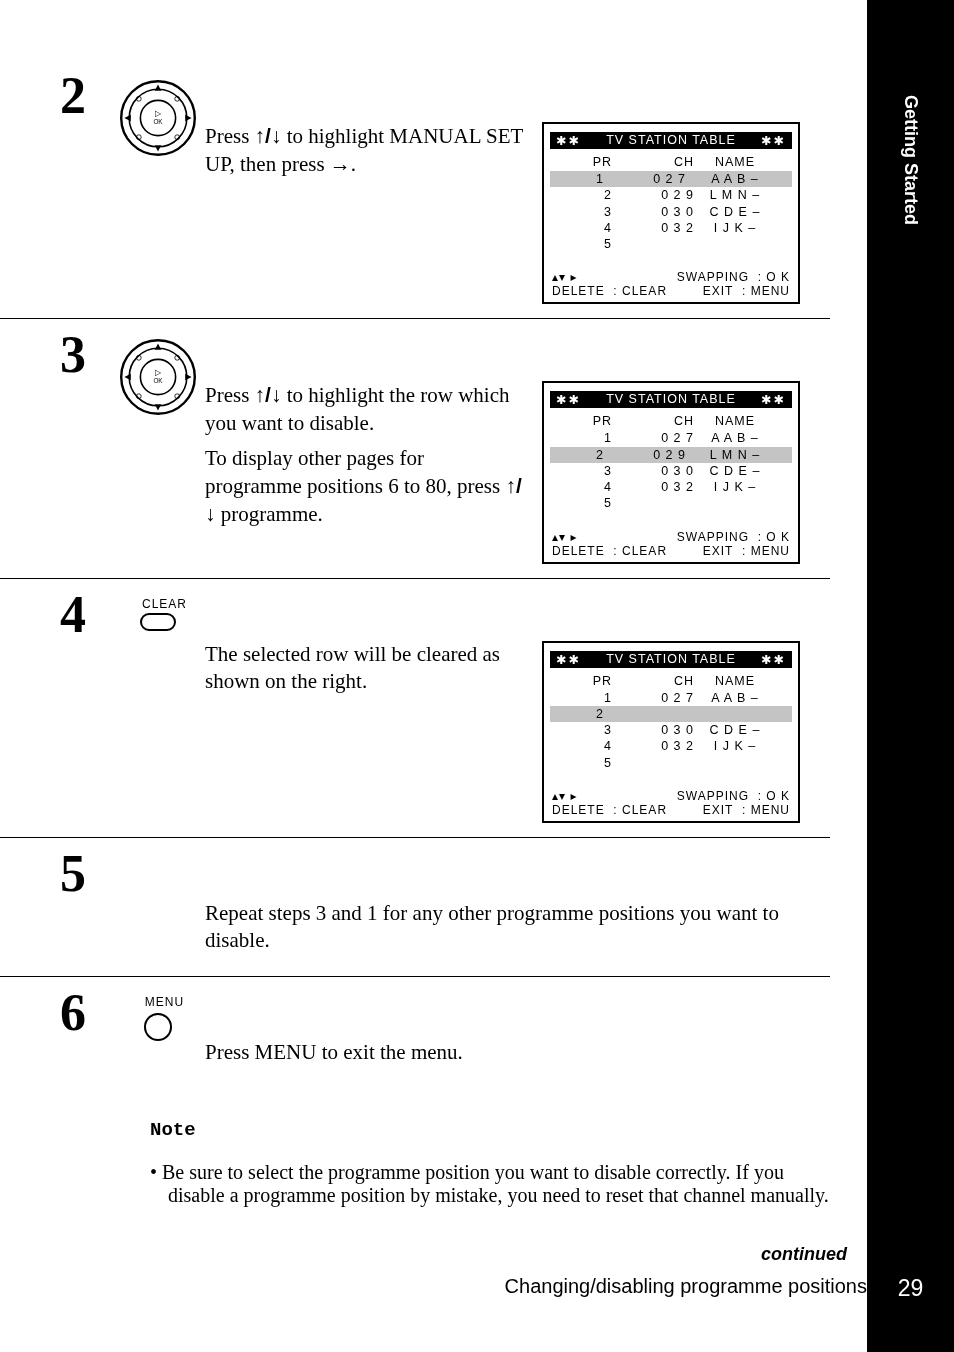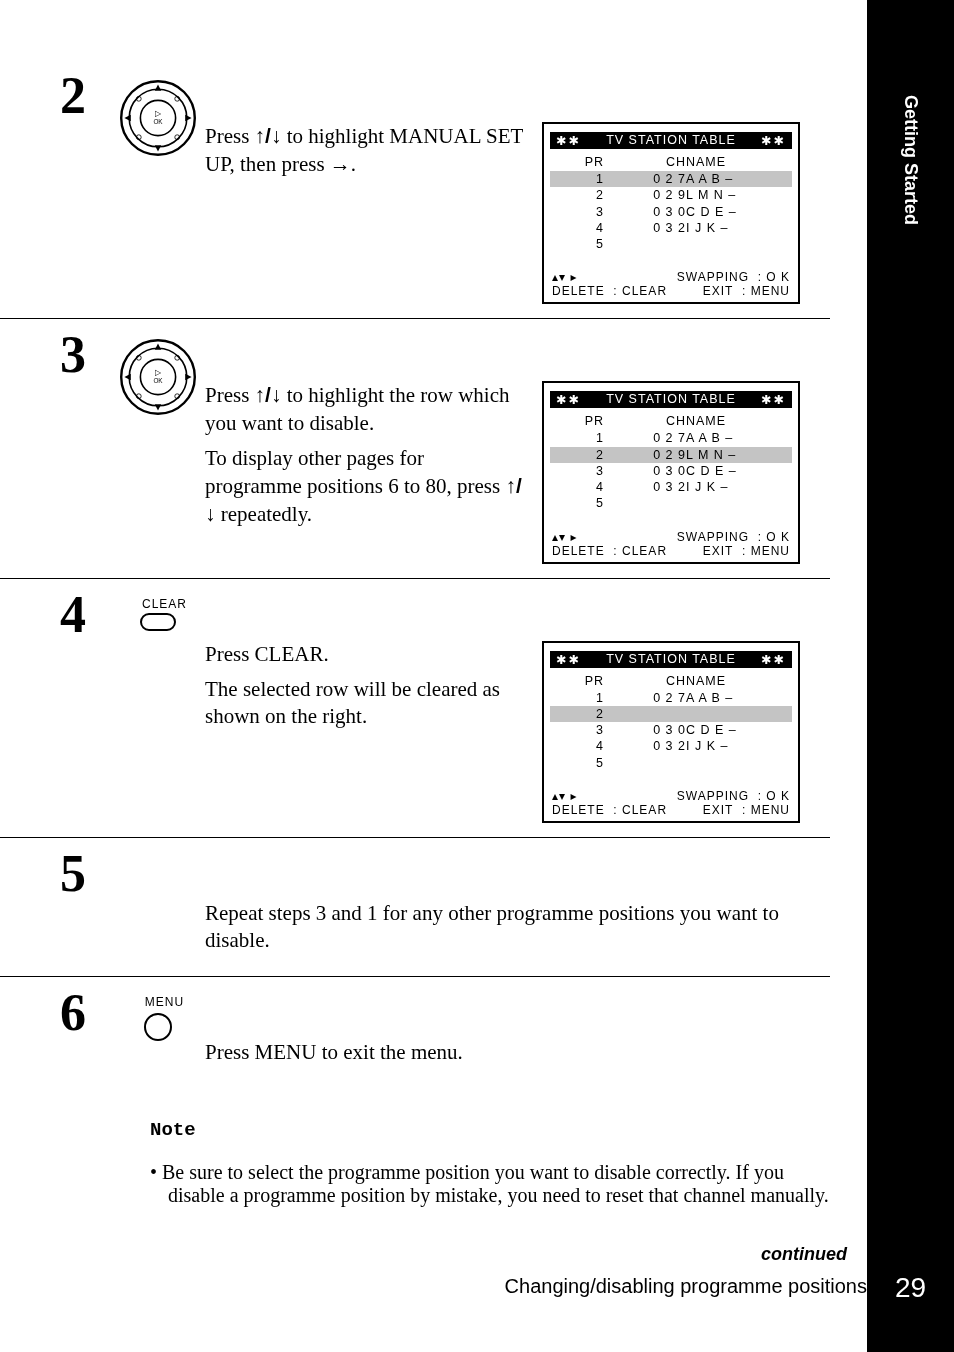--- a/index.html
+++ b/index.html
@@ -113,28 +113,28 @@
   }
   .tv-title {
     background: #000; color: #fff;
     display: flex; justify-content: space-between;
     padding: 1px 6px;
     margin: 0 6px 6px 6px;
   }
   .tv-title span:first-child, .tv-title span:last-child { letter-spacing: 2px; }
   .tv-head, .tv-row {
     display: flex;
-    padding: 0 14px;
+    padding: 0 22px;
   }
   .tv-head { margin-bottom: 2px; }
   .tv-row { line-height: 1.3; }
   .tv-row.sel { background: #c4c4c4; margin: 0 6px; padding: 0 8px; }
   .col-pr   { flex: 0 0 46px; text-align: right; }
   .col-ch   { flex: 0 0 82px; text-align: right; }
-  .col-name { flex: 1 1 auto; text-align: left; }
+  .col-name { flex: 1 1 auto; text-align: center; }
   .tv-blank { height: 12px; }
   .tv-foot {
     margin-top: 6px;
     padding: 0 8px;
     font-size: 12px;
     letter-spacing: 1px;
   }
   .tv-foot .line { display: flex; justify-content: space-between; }
   .note-block {
     margin: 30px 0 0 150px;
@@ -180,21 +180,21 @@
     background: #000;
   }
   .footer .line2 { font-size: 20px; }
   .page-num-box {
     position: absolute;
     right: 0; bottom: 44px;
     width: 87px; height: 40px;
     background: #000;
     color: #fff;
     font-family: Arial, sans-serif;
-    font-size: 28px;
+    font-size: 23px;
     display: flex;
     align-items: center;
     justify-content: center;
   }
 </style>
 </head>
 <body>
 
 <div class="sidebar">
   <div class="sidebar-title">Getting Started</div>
@@ -294,21 +294,21 @@
         <polygon points="92,50 84,46 84,54" fill="#000"></polygon>
         <circle cx="26" cy="26" r="3" fill="none" stroke="#000"></circle>
         <circle cx="74" cy="26" r="3" fill="none" stroke="#000"></circle>
         <circle cx="26" cy="74" r="3" fill="none" stroke="#000"></circle>
         <circle cx="74" cy="74" r="3" fill="none" stroke="#000"></circle>
       </svg>
     </div>
     <div class="step-body">
       <div class="step-text">
         <p><span>Press </span><span class="arrow-glyph">↑/↓</span><span> to highlight the row which you want to disable.</span></p>
-        <p><span>To display other pages for programme positions 6 to 80, press </span><span class="arrow-glyph">↑/↓</span><span> repeatedly.</span></p>
+        <p><span>To display other pages for programme positions 6 to 80, press </span><span class="arrow-glyph">↑/↓</span><span> programme.</span></p>
       </div>
       <div class="tv-table">
         <div class="tv-title">
             <span>✱✱</span>
             <span>TV STATION TABLE</span>
             <span>✱✱</span>
           </div>
         <div class="tv-head">
             <span class="col-pr">PR</span>
             <span class="col-ch">CH</span>
@@ -355,21 +355,20 @@
   </div>
 
   <div class="step">
     <div class="step-num">4</div>
     <div class="step-graphic">
       <div class="btn-label">CLEAR</div>
       <span class="pill-btn"></span>
     </div>
     <div class="step-body">
       <div class="step-text">
-        <p>Press CLEAR.</p>
         <p>The selected row will be cleared as shown on the right.</p>
       </div>
       <div class="tv-table">
         <div class="tv-title">
             <span>✱✱</span>
             <span>TV STATION TABLE</span>
             <span>✱✱</span>
           </div>
         <div class="tv-head">
             <span class="col-pr">PR</span>

